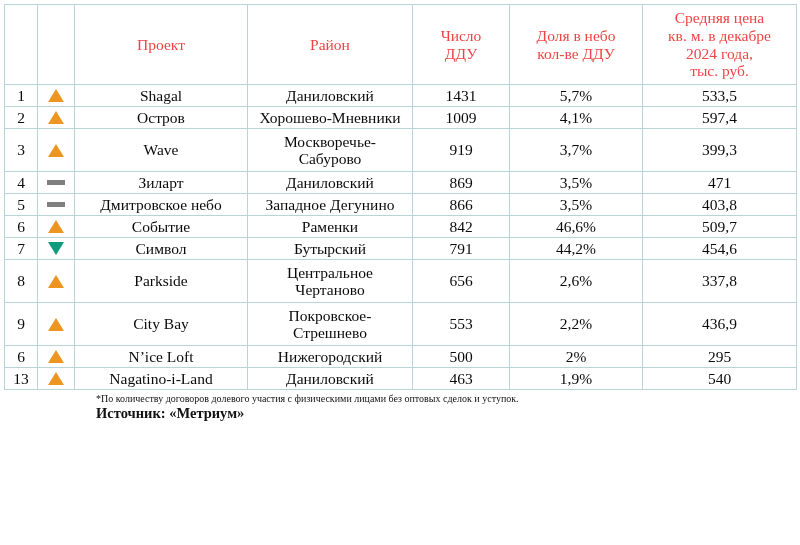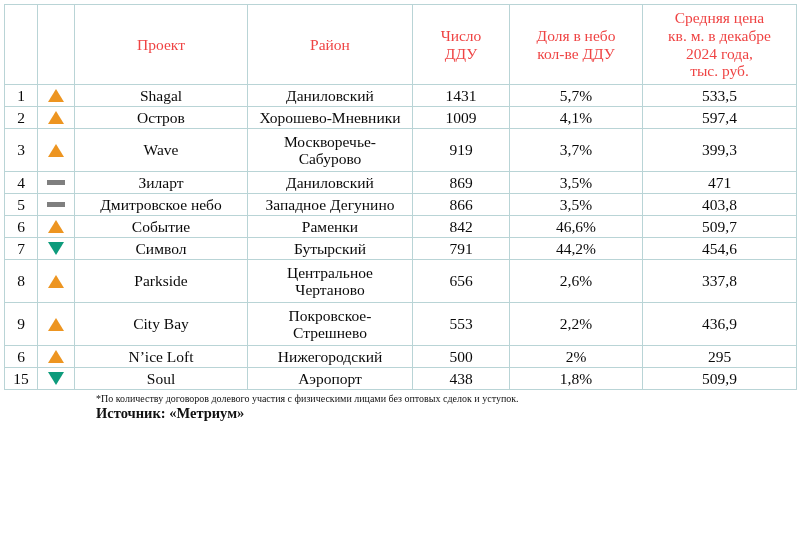--- a/index.html
+++ b/index.html
@@ -261,29 +261,29 @@
           <td class="trend">
             <span class="glyph up"></span>
           </td>
           <td class="project">N’ice Loft</td>
           <td class="district"><span>Нижегородский</span></td>
           <td class="count">500</td>
           <td class="share">2%</td>
           <td class="price">295</td>
         </tr>
         <tr class="">
-          <td class="rank">15</td>
-          <td class="trend">
-            <span class="glyph down"></span>
-          </td>
-          <td class="project">Soul</td>
-          <td class="district"><span>Аэропорт</span></td>
-          <td class="count">438</td>
-          <td class="share">1,8%</td>
-          <td class="price">509,9</td>
+          <td class="rank">13</td>
+          <td class="trend">
+            <span class="glyph up"></span>
+          </td>
+          <td class="project">Nagatino-i-Land</td>
+          <td class="district"><span>Даниловский</span></td>
+          <td class="count">463</td>
+          <td class="share">1,9%</td>
+          <td class="price">540</td>
         </tr>
       </tbody>
   </table>
 
   <div class="notes">
     <div class="note-line">*По количеству договоров долевого участия с физическими лицами без оптовых сделок и уступок.</div>
     <div class="note-source">Источник: «Метриум»</div>
   </div>
 
 </div>

